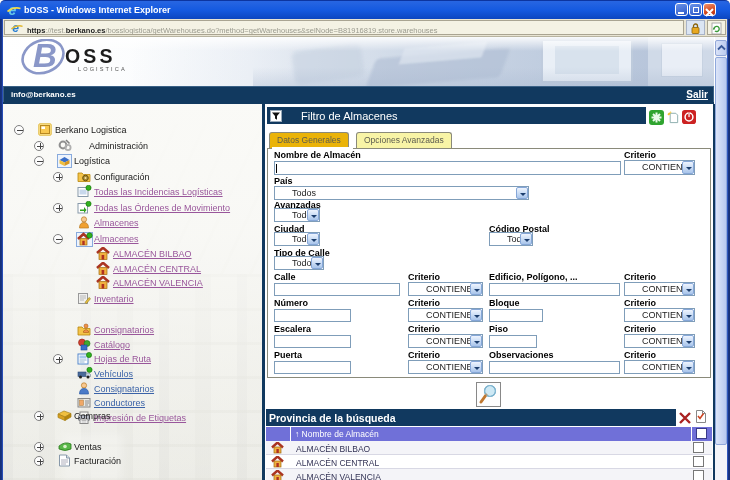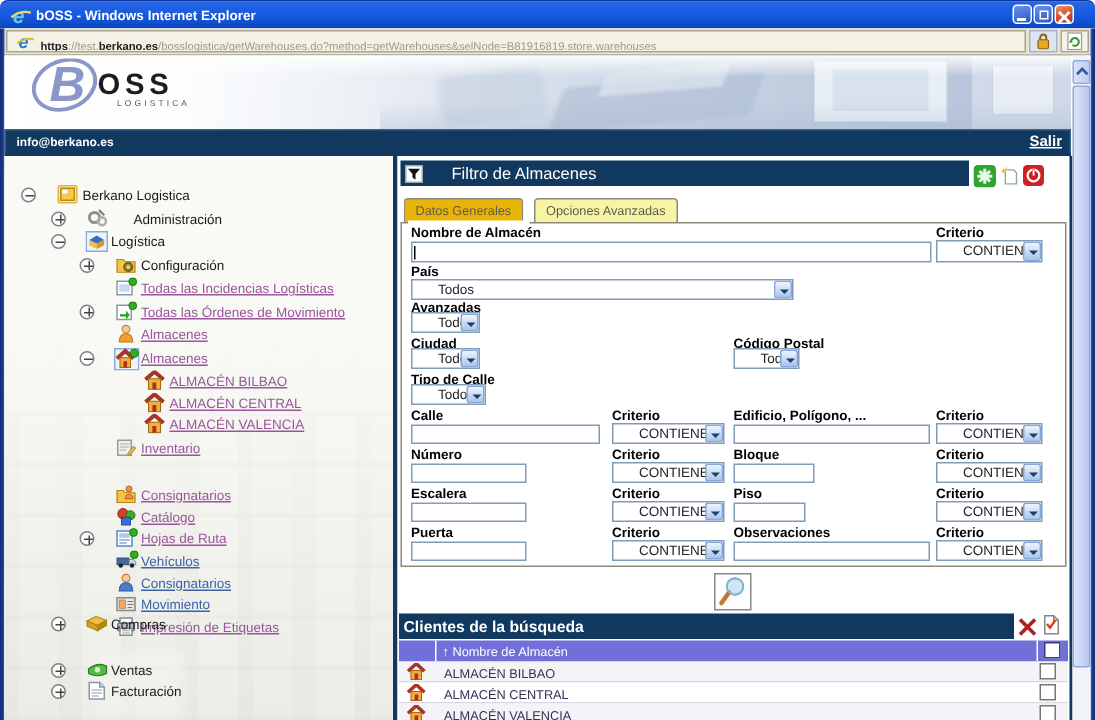--- a/index.html
+++ b/index.html
@@ -305,21 +305,21 @@
             <path d="M1.5 12 q0 -5.5 4.5 -5.5 q4.5 0 4.5 5.5 Z" fill="#4a7ac8" stroke="#2a5aa8" stroke-width="0.7"></path>
           </svg>
         <div class="ttxt lnk blu" style="left:91px">Consignatarios</div>
       </div>
       <div class="trow" style="top:292px">
         <svg class="ticon" style="left:74px" width="14" height="13" viewBox="0 0 14 13">
             <rect x="1" y="2.5" width="12" height="8.5" fill="#e8e8e4" stroke="#888"></rect>
             <rect x="2.5" y="4" width="4" height="5.5" fill="#f0a868" stroke="#a87838" stroke-width="0.5"></rect>
             <path d="M8 5 h4 M8 7 h4 M8 9 h3" stroke="#777" stroke-width="0.8"></path>
           </svg>
-        <div class="ttxt lnk blu" style="left:91px">Movimiento</div>
+        <div class="ttxt lnk blu" style="left:91px">Conductores</div>
       </div>
       <div class="trow" style="top:307px">
         <svg class="ticon" style="left:74px" width="14" height="13" viewBox="0 0 14 13">
             <rect x="3" y="1" width="8" height="4" fill="#f8f8f4" stroke="#888"></rect>
             <rect x="1.5" y="4.5" width="11" height="5" rx="1" fill="#b8bcc8" stroke="#70747e"></rect>
             <rect x="3" y="8" width="8" height="4.5" fill="#fff" stroke="#888"></rect>
             <path d="M4.5 9.5 h5 M4.5 11 h5" stroke="#999" stroke-width="0.7"></path>
           </svg>
         <div class="ttxt lnk pur" style="left:91px">Impresión de Etiquetas</div>
       </div>
@@ -441,21 +441,21 @@
       <div class="lbl abs" style="left:359px;top:246px">Criterio</div>
       <div class="sel abs" style="left:359px;top:256px;width:71px">CONTIENE<div class="selarr"></div></div>
       <div id="searchbtn" class="abs" style="left:211px;top:278px;width:25px;height:25px;border:1px solid #888;background:#fdfdfd">
         <svg width="22" height="23" viewBox="0 0 22 23">
             <circle cx="13" cy="8" r="5.5" fill="#cde8f4" stroke="#5599bb" stroke-width="1.2"></circle>
             <path d="M9 12 L4 19" stroke="#c07830" stroke-width="3" stroke-linecap="round"></path>
             <circle cx="13" cy="8" r="5.5" fill="none" stroke="#88bbd4" stroke-width="1"></circle>
           </svg>
       </div>
       <div id="rhead" class="abs">
-          <div id="rheadtxt" class="abs">Clientes de la búsqueda</div>
+          <div id="rheadtxt" class="abs">Provincia de la búsqueda</div>
         </div>
       <svg class="abs" style="left:413px;top:307px" width="14" height="14" viewBox="0 0 14 14">
           <path d="M2 2 L12 12 M12 2 L2 12" stroke="#aa2222" stroke-width="2.4"></path>
         </svg>
       <svg class="abs" style="left:429px;top:305px" width="14" height="15" viewBox="0 0 14 15">
           <path d="M2.5 1.5 h6 l3 3 v9 h-9 z" fill="#fff" stroke="#888"></path>
           <path d="M8.5 1.5 v3 h3" fill="none" stroke="#888"></path>
           <path d="M4 7 l2 2.5 3.5 -5" stroke="#cc4422" stroke-width="1.6" fill="none"></path>
         </svg>
       <div id="rtable" class="abs">

